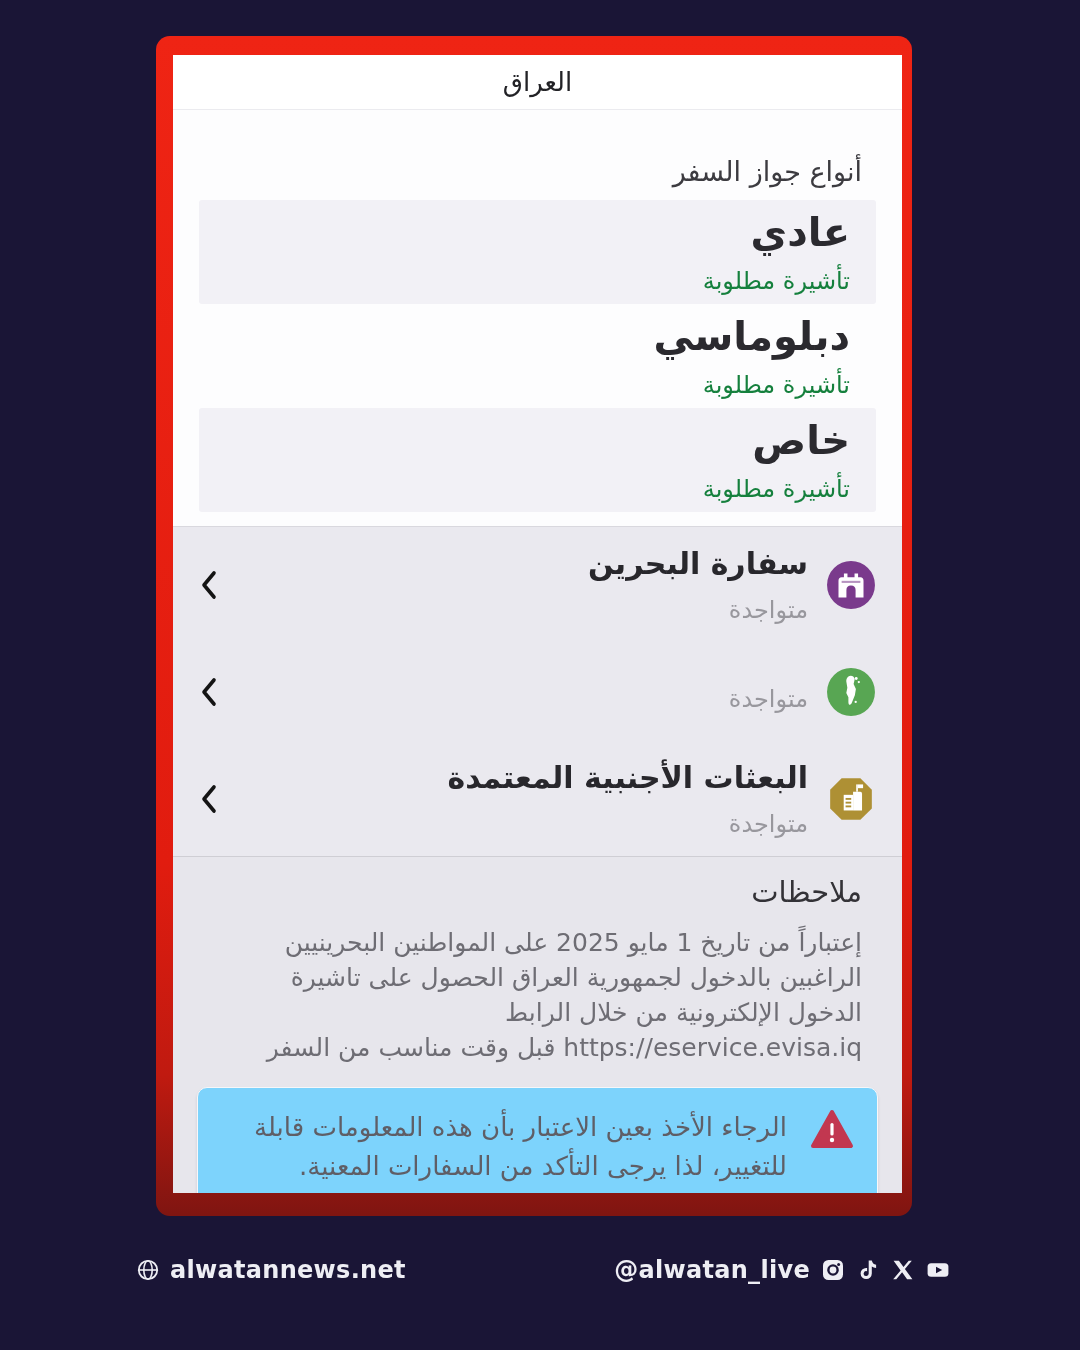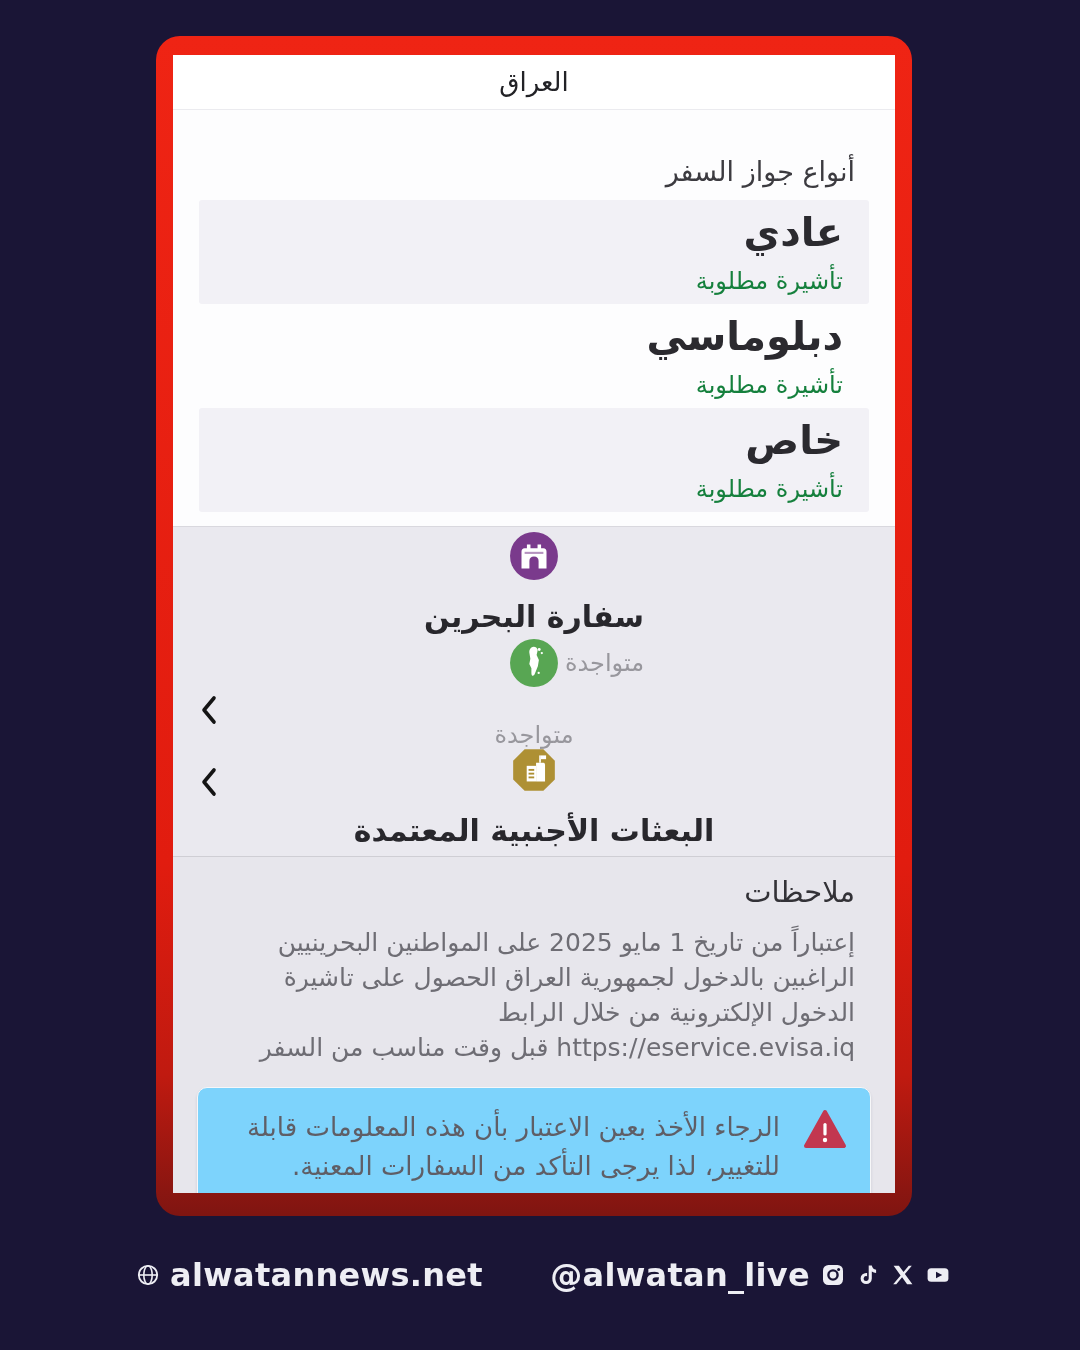--- a/index.html
+++ b/index.html
@@ -1,57 +1,57 @@
 <!DOCTYPE html>
 <html><head>
 <meta charset="utf-8">
 <style>
   html,body{margin:0;padding:0;background:#1a1536;}
   .stage{position:relative;width:1080px;height:1350px;background:#1a1536;overflow:hidden;
          font-family:"DejaVu Sans","Liberation Sans",sans-serif;}
   .frame{position:absolute;left:156px;top:36px;width:756px;height:1180px;box-sizing:border-box;
-         padding:19px 17px 23px 17px;border-radius:24px;
+         padding:19px 10px 23px 17px;border-radius:14px;
          background:linear-gradient(180deg,#ef2414 0%,#e11c0f 70%,#c01a10 88%,#7f1511 100%);}
   .card{width:100%;height:100%;background:#ffffff;display:flex;flex-direction:column;
         direction:rtl;text-align:right;overflow:hidden;}
   
   .app-header{flex:none;height:54px;display:flex;align-items:center;justify-content:center;
               background:#fff;border-bottom:1px solid #ebebef;}
   .app-title{font-size:26px;color:#222226;}
   
   .passport-section{flex:none;background:#fdfdfe;padding:46px 26px 14px 26px;}
   .section-heading{font-size:27px;color:#3c3b40;margin:0 14px 13px 14px;}
   .p-row{height:104px;display:flex;flex-direction:column;justify-content:center;
          padding:0 26px;box-sizing:border-box;border-radius:3px;}
   .p-row.shaded{background:#f2f1f6;}
   .p-title{font-size:40px;font-weight:bold;color:#2b2a2f;}
   .p-status{font-size:24px;color:#15803d;margin-top:12px;}
   
   .missions-section{flex:none;background:#eae9ef;border-top:1px solid #d9d8de;padding:4px 26px;}
-  .m-row{height:107px;display:flex;align-items:center;gap:18px;flex-direction:column;}
+  .m-row{height:107px;display:flex;align-items:center;gap:18px;}
   .m-icon{flex:none;width:50px;height:50px;}
   .m-text{display:flex;flex-direction:column;}
   .m-title{font-size:30px;font-weight:bold;color:#28272c;}
   .m-status{font-size:24px;color:#98979d;margin-top:15px;}
   .m-chevron{margin-inline-start:auto;flex:none;display:flex;align-items:center;}
   
   .notes-section{flex:none;background:#e7e6ec;border-top:1px solid #cfced4;padding:18px 26px 8px 26px;}
   .notes-heading{font-size:29px;color:#333237;margin:0 14px 16px 14px;}
   .notes-body{font-size:25px;color:#6e6d74;line-height:1.4;margin:0 14px;}
   
   .warning-wrap{flex:1;background:#e7e6ec;padding:14px 24px 0 24px;box-sizing:border-box;}
   .warning-box{background:#7dd3fc;border:1px solid #f7f7f9;border-radius:10px;
                box-shadow:0 2px 3px rgba(40,40,60,0.15);
                padding:20px 22px;display:flex;gap:22px;}
   .warning-text{flex:1;font-size:26px;color:#5f5e66;line-height:1.5;}
   .warning-icon{flex:none;width:46px;height:42px;}
   
   .footer-left{position:absolute;left:136px;top:1256px;display:flex;align-items:center;gap:10px;}
   .footer-right{position:absolute;right:130px;top:1256px;display:flex;align-items:center;gap:11px;}
-  .footer-text{color:#eeeef4;font-size:32px;font-weight:bold;letter-spacing:0.3px;}
+  .footer-text{color:#eeeef4;font-size:24px;font-weight:bold;letter-spacing:0.3px;}
   .soc{width:24px;height:24px;display:block;}
 </style>
 </head>
 <body>
 
 <div class="stage">
 
   <div class="frame">
     <div class="card">
 

